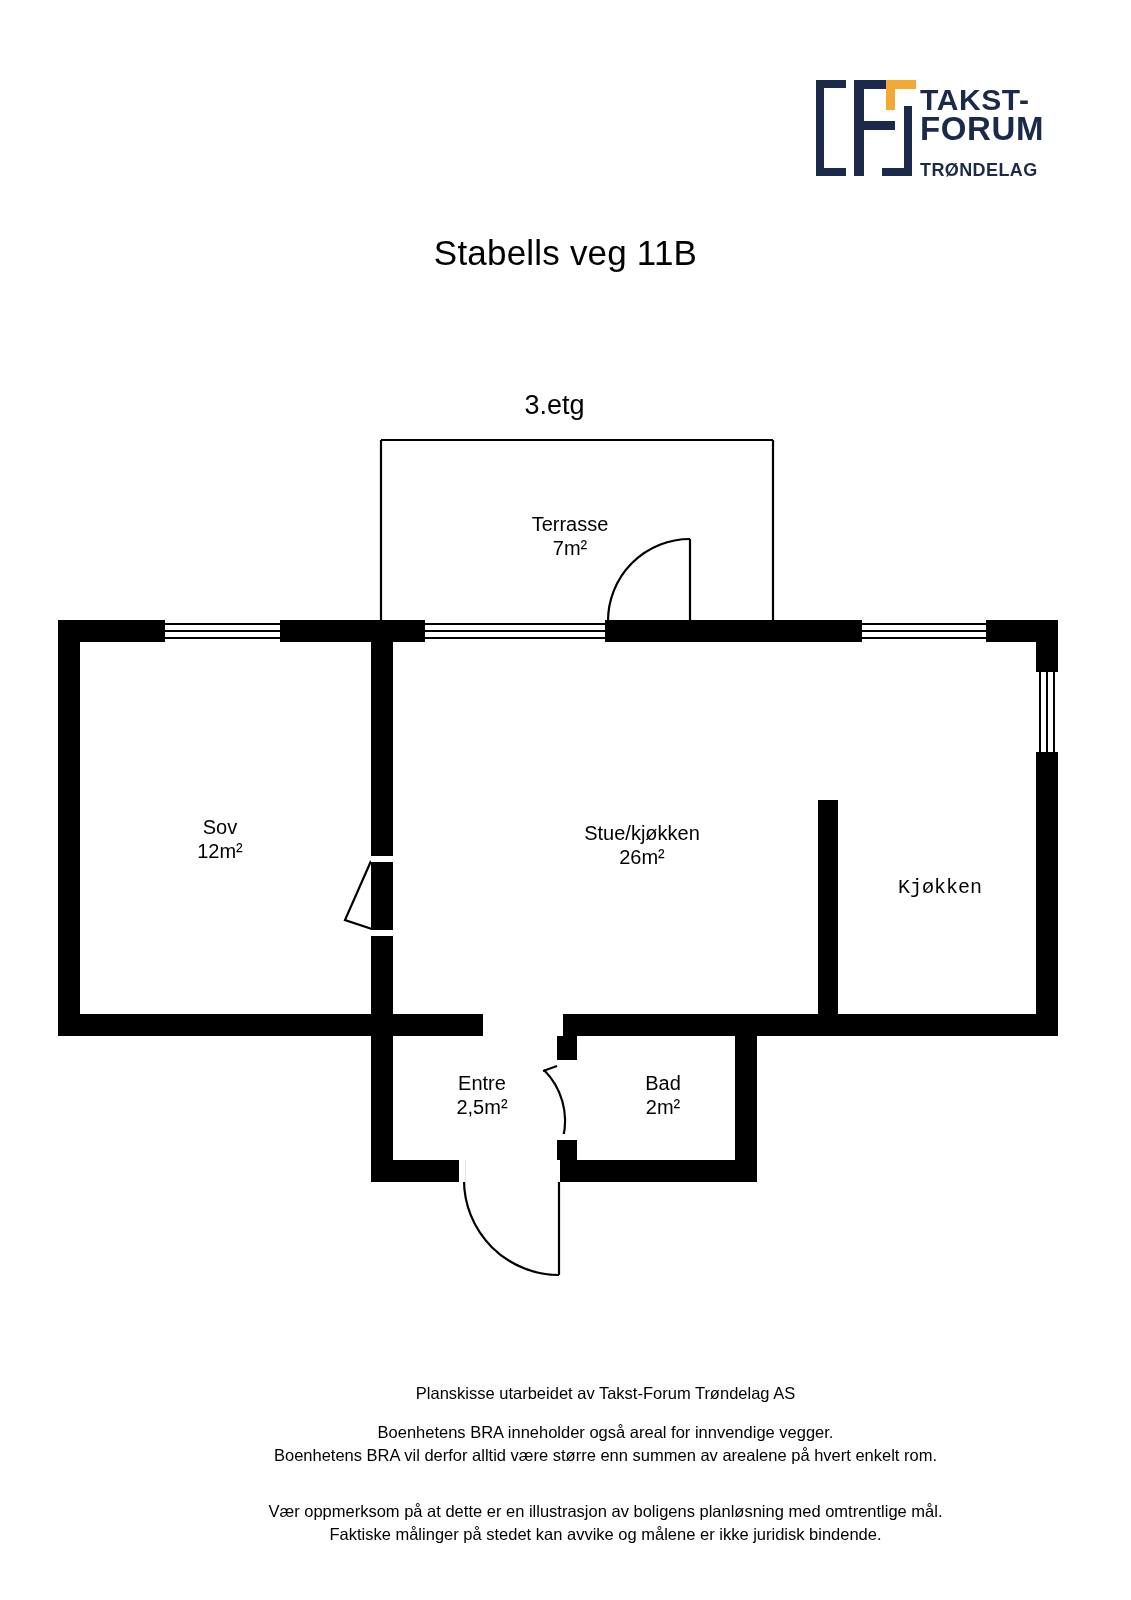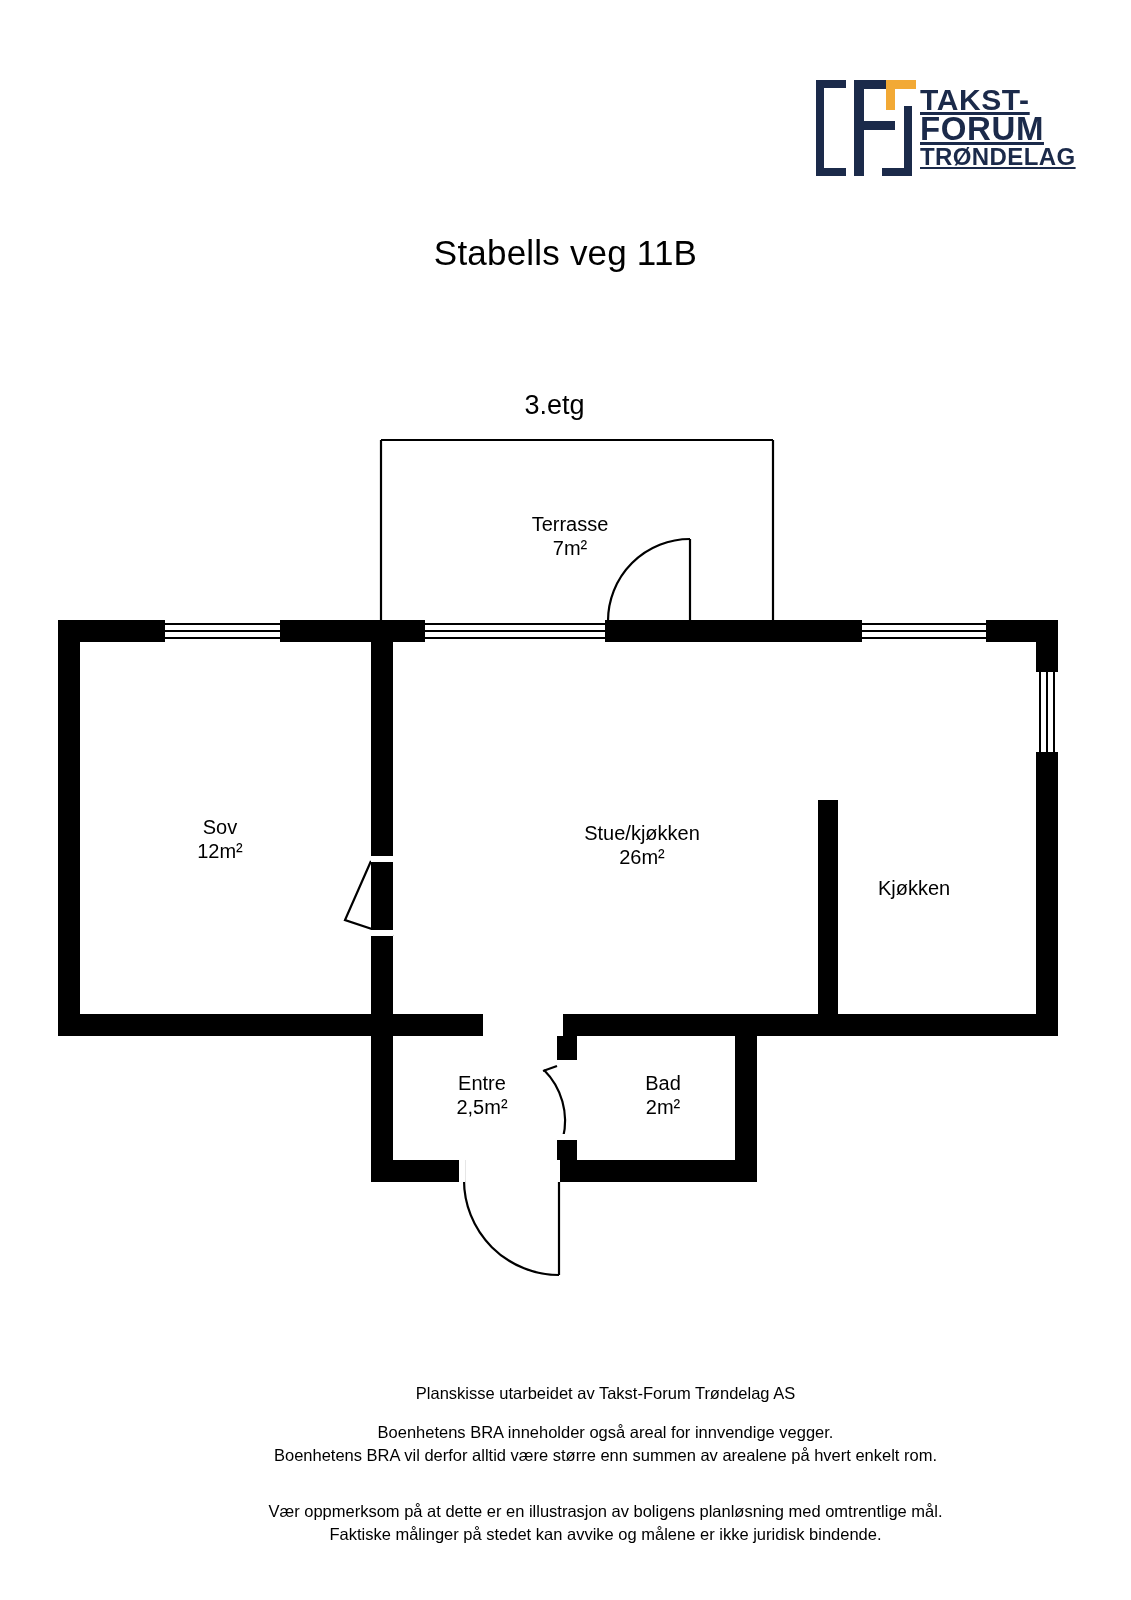--- a/index.html
+++ b/index.html
@@ -26,40 +26,39 @@
     height: 100px;
   }
   .logo-mark { position: absolute; top: 2px; left: 0; }
   .logo-text {
     position: absolute;
     left: 108px;
     top: 8px;
     width: 120px;
     color: #1b2a4a;
     line-height: 0.92;
-    text-decoration: underline;
   }
   .logo-line1 {
     font-size: 30px;
     font-weight: bold;
     letter-spacing: 0.6px;
     display: block;
   }
   .logo-line2 {
     font-size: 33px;
     font-weight: bold;
     letter-spacing: 0.6px;
     display: block;
   }
   .logo-line3 {
-    font-size: 24px;
+    font-size: 18px;
     font-weight: bold;
     letter-spacing: 0.4px;
     display: block;
-    margin-top: 2px;
+    margin-top: 18px;
   }
 
   
   .doc-title {
     position: absolute;
     top: 233px;
     left: 0;
     width: 1131px;
     text-align: center;
     font-size: 35px;
@@ -92,21 +91,21 @@
     font-size: 20px;
     line-height: 1.22;
     white-space: nowrap;
   }
   .room-label .rl-name { display: block; }
   .room-label .rl-area { display: block; }
 
   #lbl-terrasse { left: 455px; top: 512px; width: 230px; }
   #lbl-sov      { left: 110px; top: 815px; width: 220px; }
   #lbl-stue     { left: 527px; top: 812px; width: 230px; margin-top: 9px; }
-  #lbl-kjokken  { left: 824px; top: 876px; width: 180px; }
+  #lbl-kjokken  { left: 850px; top: 876px; width: 180px; font-family: Liberation Mono, monospace; }
   #lbl-entre    { left: 392px; top: 1071px; width: 180px; }
   #lbl-bad      { left: 578px; top: 1071px; width: 170px; }
 
   
   .footer {
     position: absolute;
     left: 0;
     width: 1131px;
     text-align: center;
     font-size: 16.5px;

